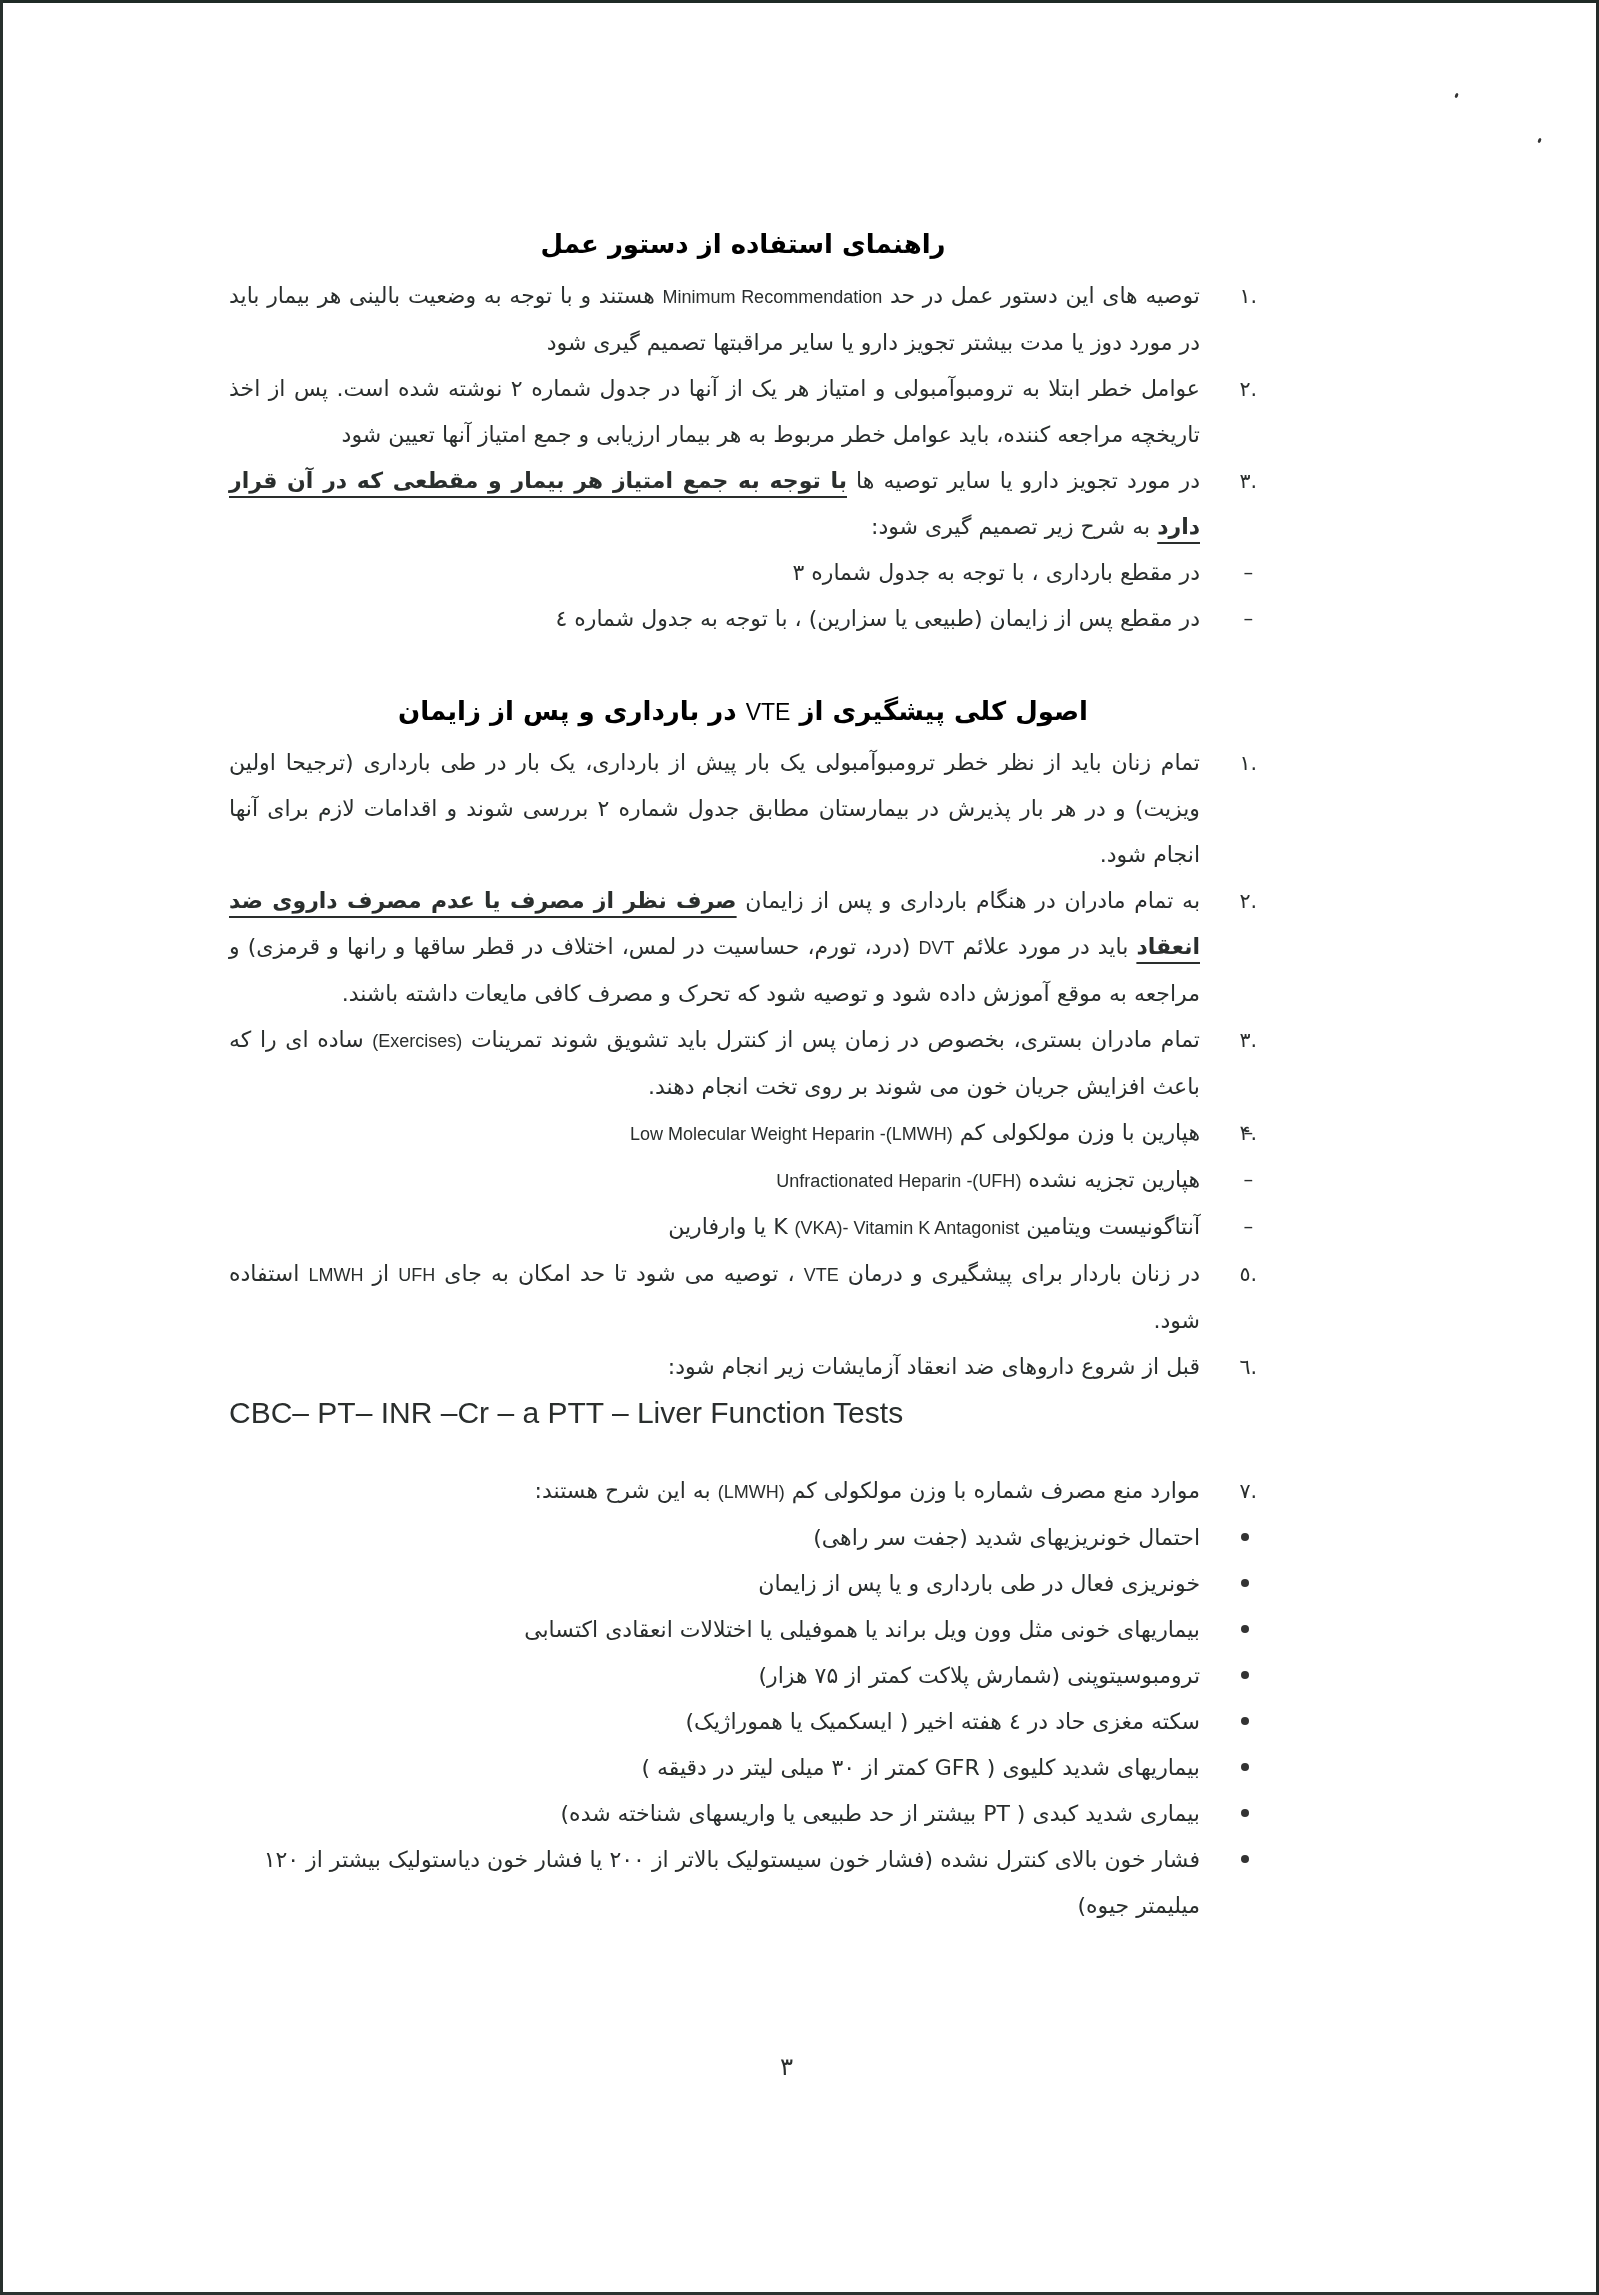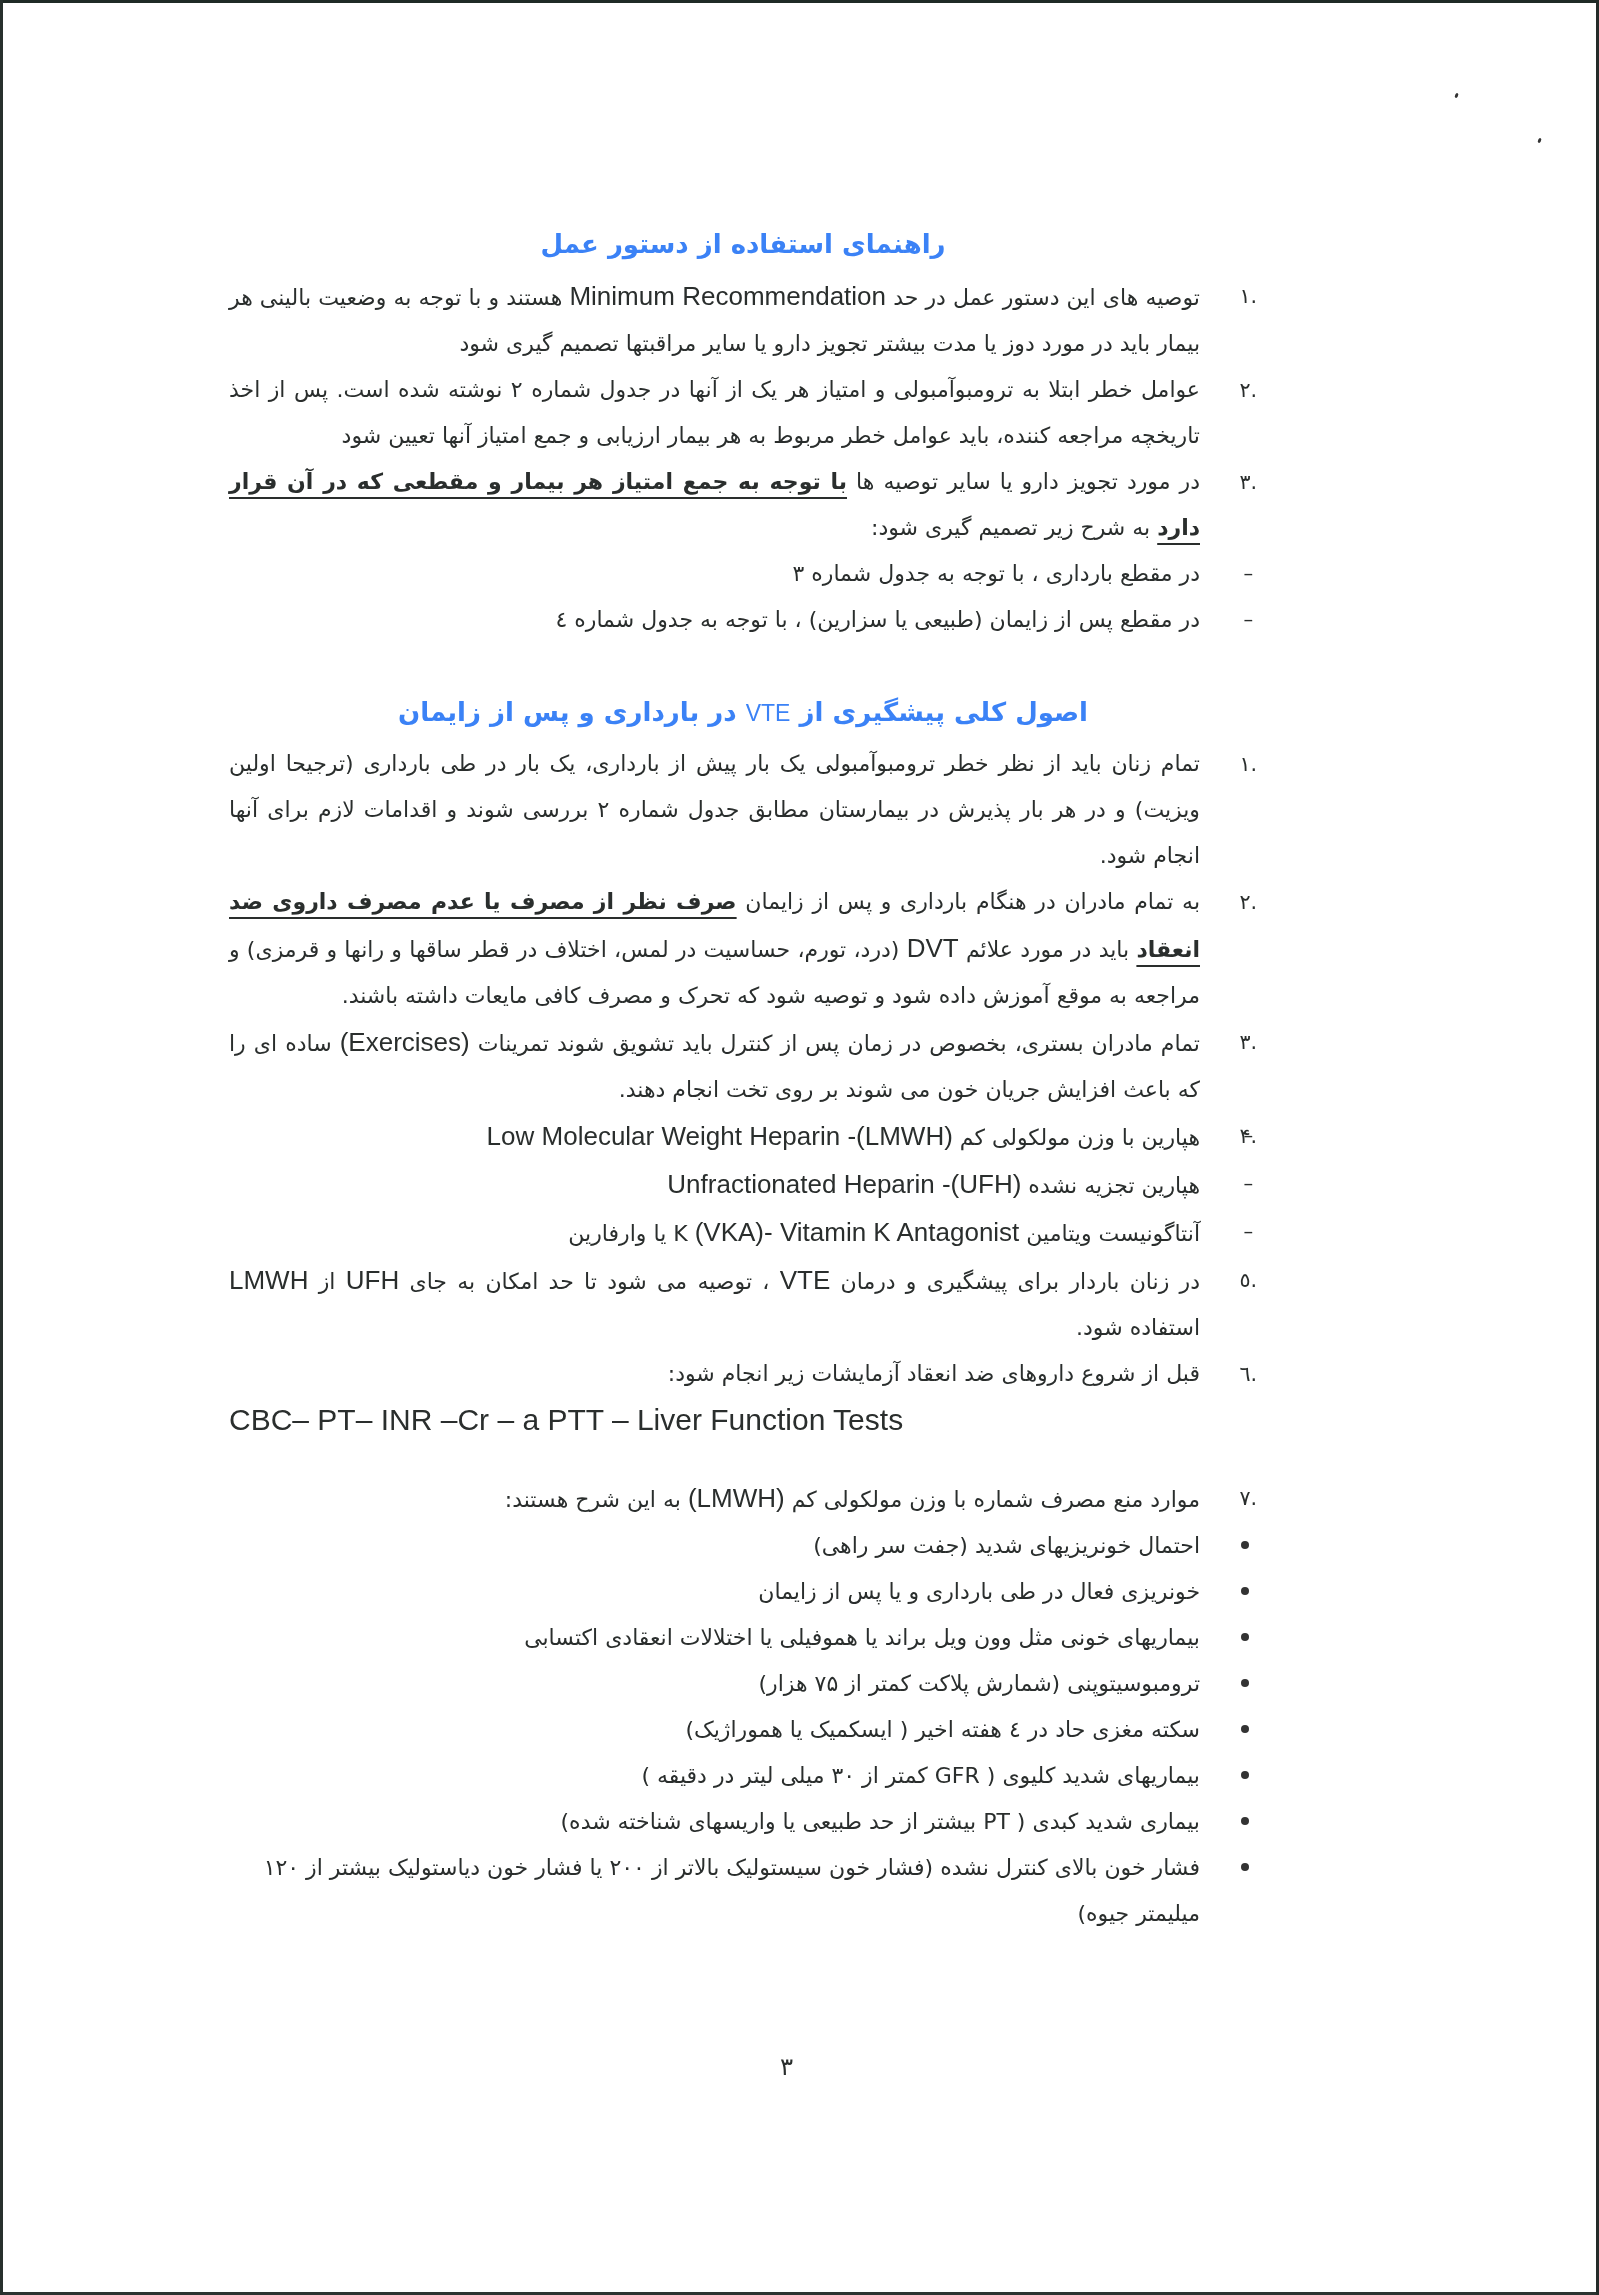--- a/index.html
+++ b/index.html
@@ -11,21 +11,21 @@
     .frame-bottom { position: absolute; left: 0; bottom: 0; width: 1599px; height: 2.6px; background: #2c3331; }
     .frame-left { position: absolute; left: 0; top: 0; width: 2.6px; height: 2295px; background: #27302d; }
     .frame-right { position: absolute; right: 0; top: 0; width: 3.2px; height: 2295px; background: #232b28; }
     .speck { position: absolute; width: 3.2px; height: 5.2px; background: #333; border-radius: 50%; transform: rotate(25deg); }
     .speck.s1 { left: 1455px; top: 93px; }
     .speck.s2 { left: 1538px; top: 138px; }
 
     .page { position: absolute; left: 229px; top: 225px; width: 1028px; direction: rtl; }
     .heading {
       text-align: center; font-weight: bold; font-size: 26px; line-height: 39px;
-      margin: 0; color: #3b82f6;
+      margin: 0; color: #000000;
     }
     .heading .latin { font-family: "Liberation Sans", sans-serif; font-weight: normal; font-size: 23px; }
     .h1 { margin-bottom: 9px; }
     .h2 { margin-top: 50px; margin-bottom: 7.7px; }
 
     .item {
       position: relative; padding-right: 57px; font-size: 22px; line-height: 46px;
       text-align: justify; text-align-last: right;
     }
     .item .num {
@@ -33,21 +33,21 @@
       font-family: "DejaVu Sans", sans-serif; font-size: 20.6px;
     }
     .sub {
       position: relative; padding-right: 57px; font-size: 22px; line-height: 46px;
     }
     .sub .dash { position: absolute; right: 3.9px; top: 0; font-size: 19.3px; }
     .sub .dot {
       position: absolute; right: 7.7px; top: 18px; width: 8.4px; height: 8.4px;
       background: #333; border-radius: 50%;
     }
-    .latin-run { font-family: "Liberation Sans", sans-serif; font-size: 26px; }
+    .latin-run { font-family: "Liberation Sans", sans-serif; font-size: 18px; }
     .bold-ul { font-weight: bold; text-decoration: underline; text-decoration-thickness: 1.9px; text-underline-offset: 7.7px; }
     .ltr-line {
       direction: ltr; text-align: left; font-family: "Liberation Sans", sans-serif;
       font-size: 30px; line-height: 46px; margin-right: 0; margin-bottom: 32px;
     }
     .page-number {
       position: absolute; left: 780px; top: 2052px; font-size: 24.5px; direction: rtl;
     }
   </style>
 </head>

